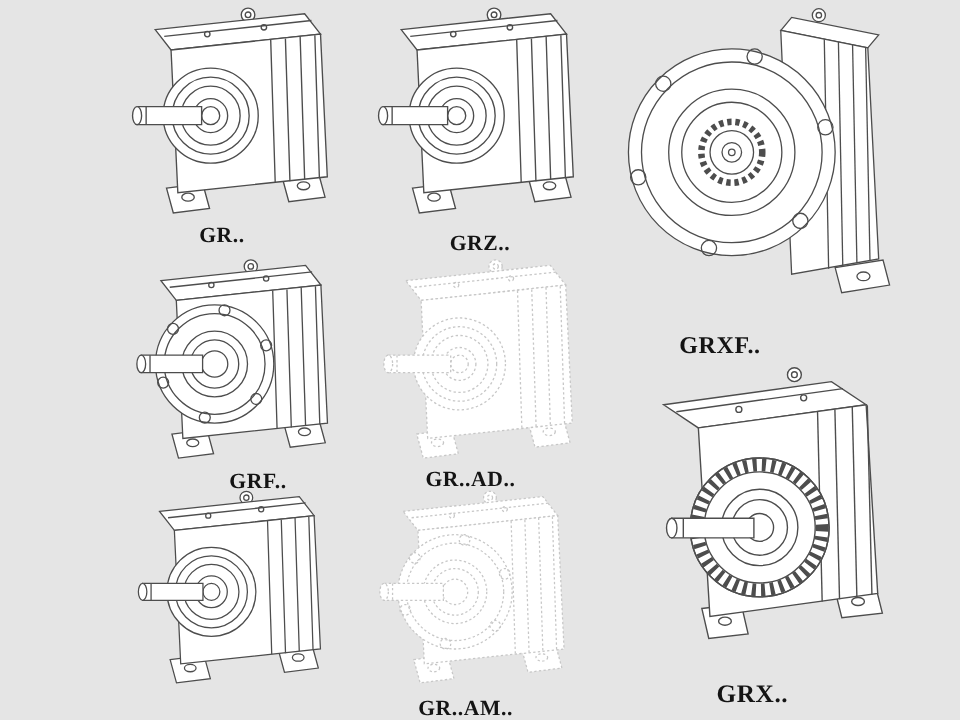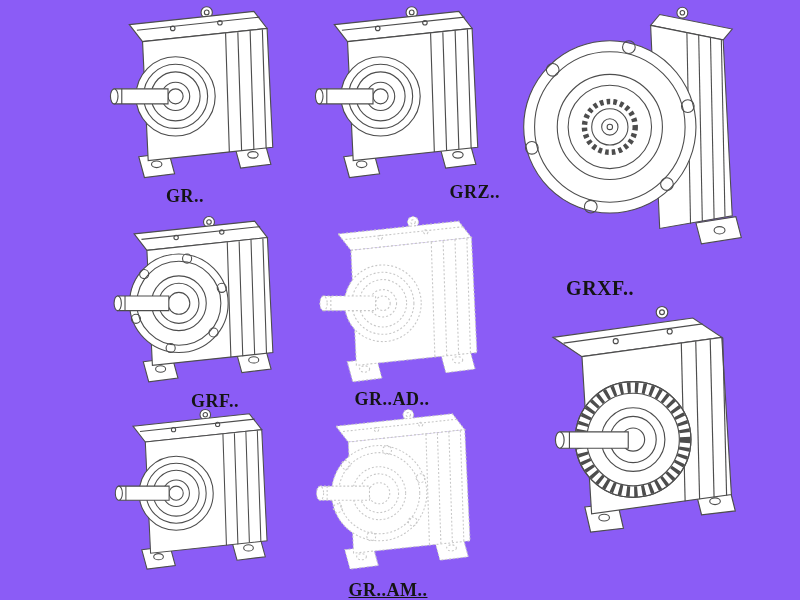--- a/index.html
+++ b/index.html
@@ -1,51 +1,51 @@
 <!DOCTYPE html>
 <html><head>
 <meta charset="utf-8">
 <style>
   html,body{margin:0;padding:0;background:#ffffff;}
-  .canvas{position:relative;width:800px;height:600px;background:#8b5cf6;overflow:hidden;
+  .canvas{position:relative;width:800px;height:600px;background:#e5e5e5;overflow:hidden;
           font-family:"Liberation Serif",serif;}
   .fig{position:absolute;}
   .fig svg{display:block;}
   .label{position:absolute;text-align:center;font-weight:bold;font-size:18px;
          color:#141414;letter-spacing:.5px;font-family:"Liberation Serif",serif;}
   .draw-dark{color:#4d4d4d;}
   .draw-light{color:#c7c7c7;stroke-dasharray:2.2 2.2;}
 
   #fig-gr  {left:85px;  top:2px;  width:200px;}
   #fig-gr  svg{width:200px;height:184px;}
   #fig-gr  .label{left:0;top:184px;width:200px;}
 
   #fig-grz {left:290px; top:2px;  width:200px;}
   #fig-grz svg{width:200px;height:184px;}
-  #fig-grz .label{left:10px;top:180px;width:200px;text-align:right;}
+  #fig-grz .label{left:10px;top:190px;width:200px;}
 
   #fig-grxf{left:505px; top:0;    width:255px;}
   #fig-grxf svg{width:255px;height:272px;}
   #fig-grxf .label{left:0;top:277px;width:190px;font-size:20px;}
 
   #fig-grf {left:88px;  top:212px;width:200px;}
   #fig-grf svg{width:200px;height:178px;}
   #fig-grf .label{left:27px;top:179px;width:200px;}
 
   #fig-grad{left:292px; top:212px;width:200px;}
   #fig-grad svg{width:200px;height:178px;}
   #fig-grad .label{left:0;top:177px;width:200px;}
 
   #fig-grf2{left:85px;  top:405px;width:200px;}
   #fig-grf2 svg{width:200px;height:172px;}
   #fig-grf2 .label{left:0;top:175px;width:200px;}
 
   #fig-gram{left:288px; top:405px;width:200px;}
   #fig-gram svg{width:200px;height:172px;}
-  #fig-gram .label{left:0;top:175px;width:200px;text-decoration:underline;}
+  #fig-gram .label{left:0;top:175px;width:200px;}
 
   #fig-grx {left:500px; top:296px;width:270px;}
   #fig-grx svg{width:270px;height:262px;}
   #fig-grx .label{left:0;top:270px;width:254px;font-size:21px;}
 </style>
 </head>
 <body>
 
 <svg width="0" height="0" style="position:absolute" aria-hidden="true">
   <defs>
@@ -201,15 +201,16 @@
     <svg viewBox="0 0 210 195" role="img">
       <use href="#sym-flange" class="draw-light"></use>
     </svg>
     <div class="label">GR..AM..</div>
   </div>
 
   <div class="fig" id="fig-grx">
     <svg viewBox="0 0 280 270" role="img">
       <use href="#sym-grx" class="draw-dark"></use>
     </svg>
+    <div class="label">GRX..</div>
   </div>
 
 </div>
 
 </body></html>

